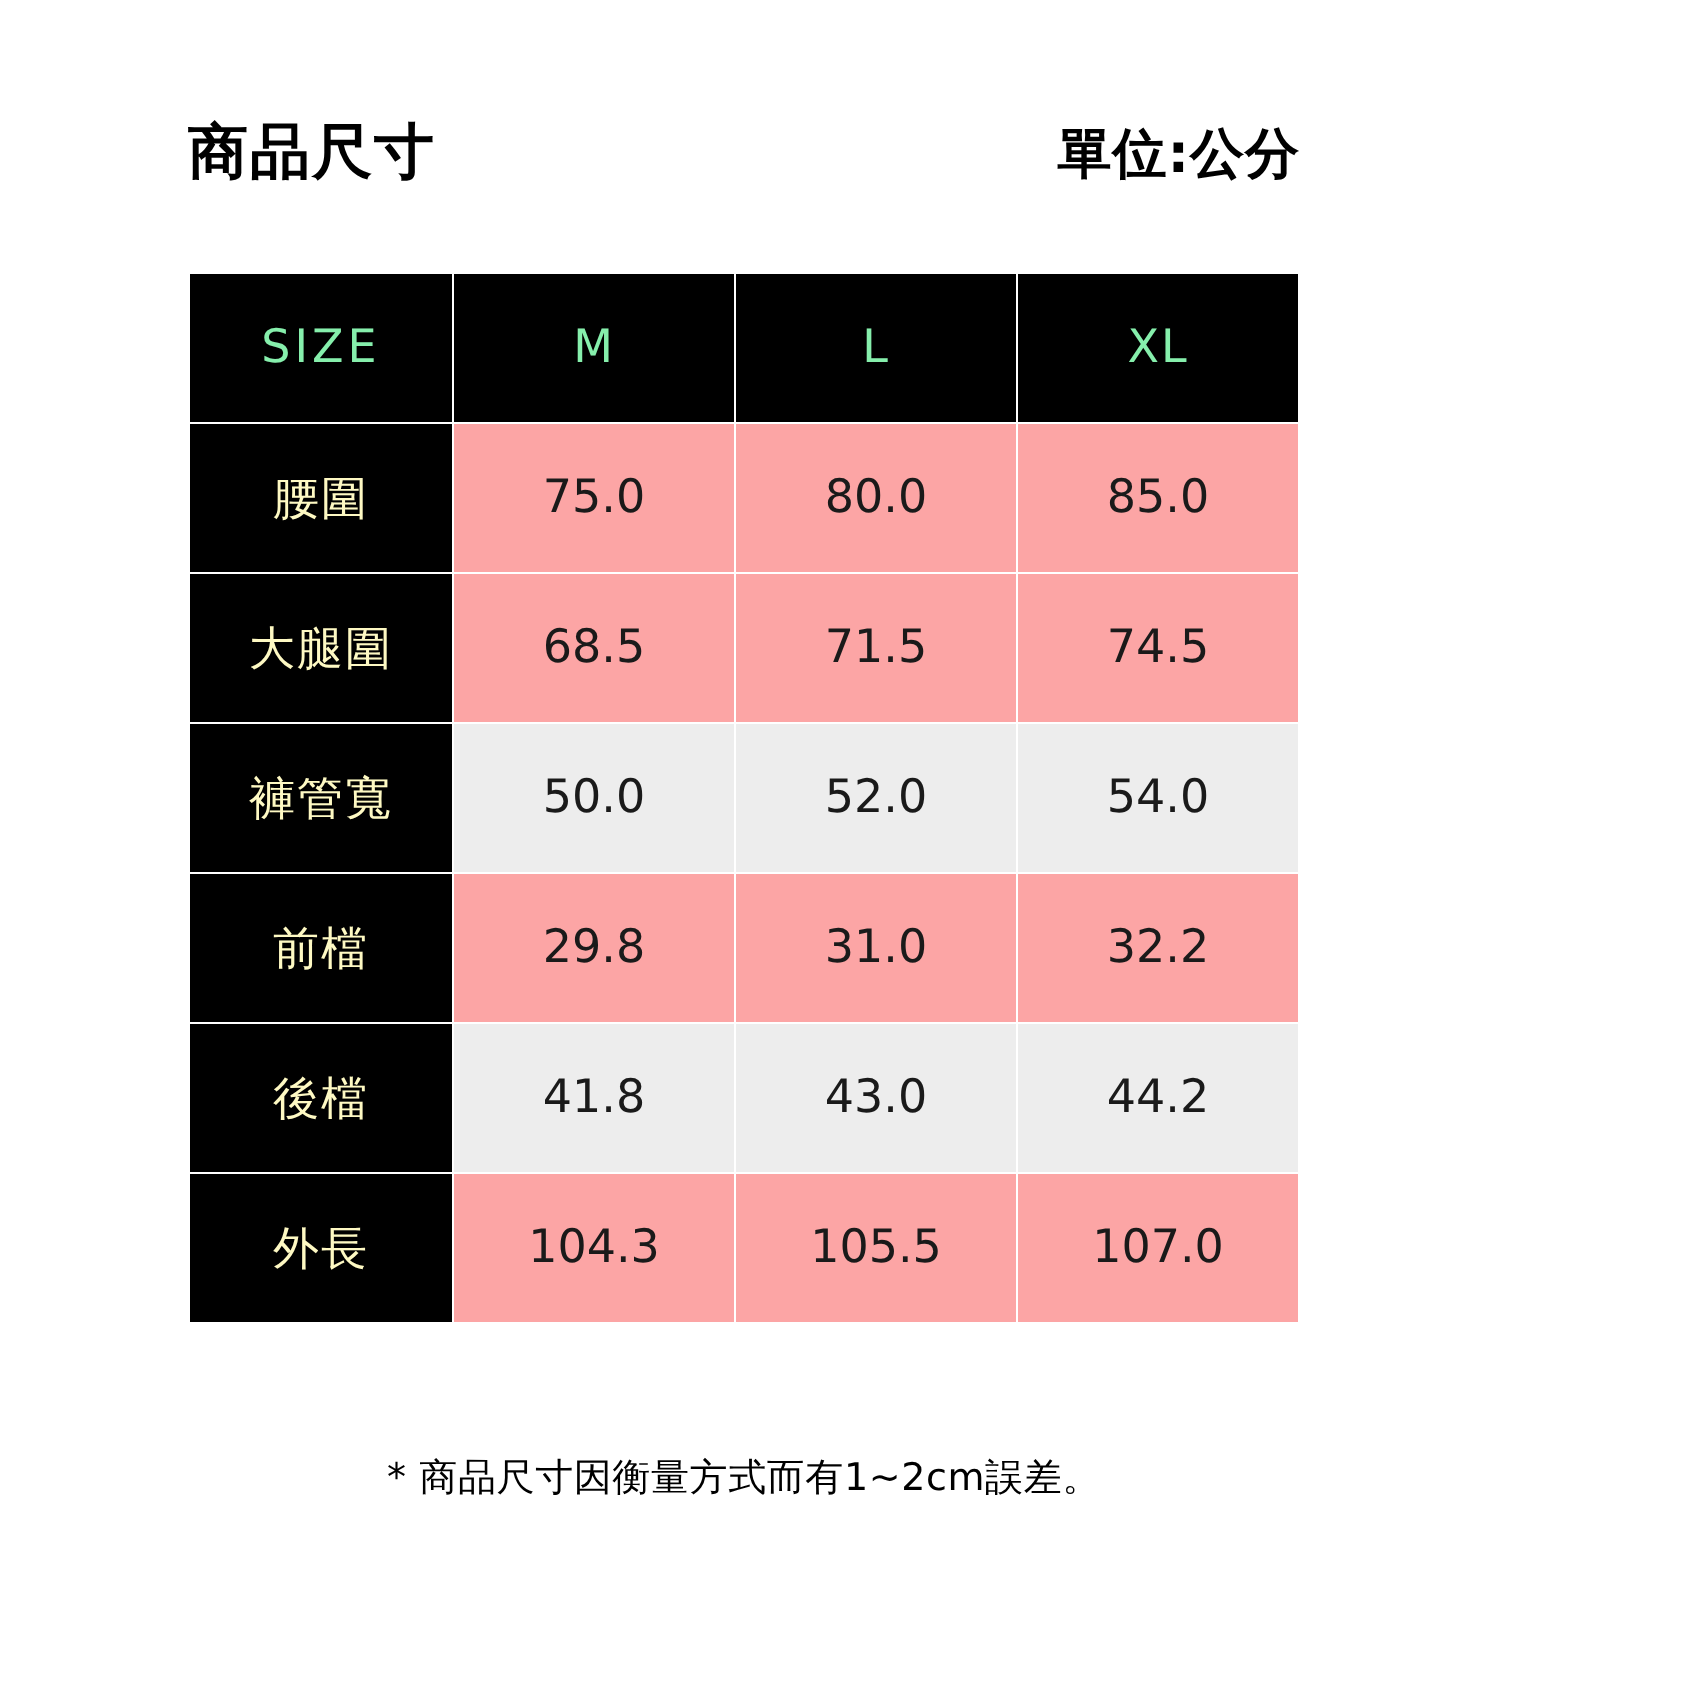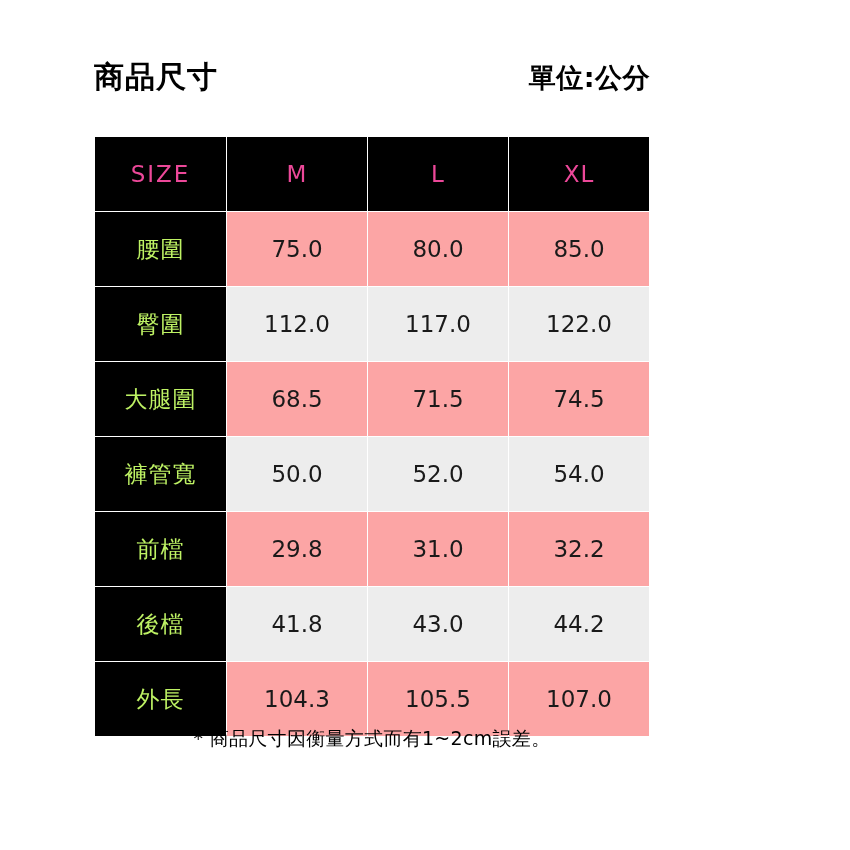--- a/index.html
+++ b/index.html
@@ -57,33 +57,33 @@
     padding: 0;
     text-align: center;
     vertical-align: middle;
     border: 1px solid #ffffff;
     font-size: 23px;
     font-weight: normal;
   }
   
   table.size-table thead th {
     background: #000000;
-    color: #ec4899;
+    color: #86efac;
     font-size: 23px;
     font-weight: normal;
     letter-spacing: 1px;
   }
   table.size-table thead th.size-corner {
     font-size: 23px;
     letter-spacing: 2px;
   }
   
   table.size-table tbody th.row-label {
     background: #000000;
-    color: #bef264;
+    color: #fef9c3;
     font-size: 23px;
     font-weight: normal;
     letter-spacing: 1px;
   }
   table.size-table tbody td.val {
     background: #fca5a5;
     color: #1a1a1a;
     font-size: 23px;
   }
   table.size-table tbody tr.alt td.val {
@@ -125,26 +125,20 @@
         <th>XL</th>
       </tr>
     </thead>
     <tbody>
       <tr>
         <th class="row-label">腰圍</th>
         <td class="val">75.0</td>
         <td class="val">80.0</td>
         <td class="val">85.0</td>
       </tr>
-      <tr class="alt">
-        <th class="row-label">臀圍</th>
-        <td class="val">112.0</td>
-        <td class="val">117.0</td>
-        <td class="val">122.0</td>
-      </tr>
       <tr>
         <th class="row-label">大腿圍</th>
         <td class="val">68.5</td>
         <td class="val">71.5</td>
         <td class="val">74.5</td>
       </tr>
       <tr class="alt">
         <th class="row-label">褲管寬</th>
         <td class="val">50.0</td>
         <td class="val">52.0</td>

